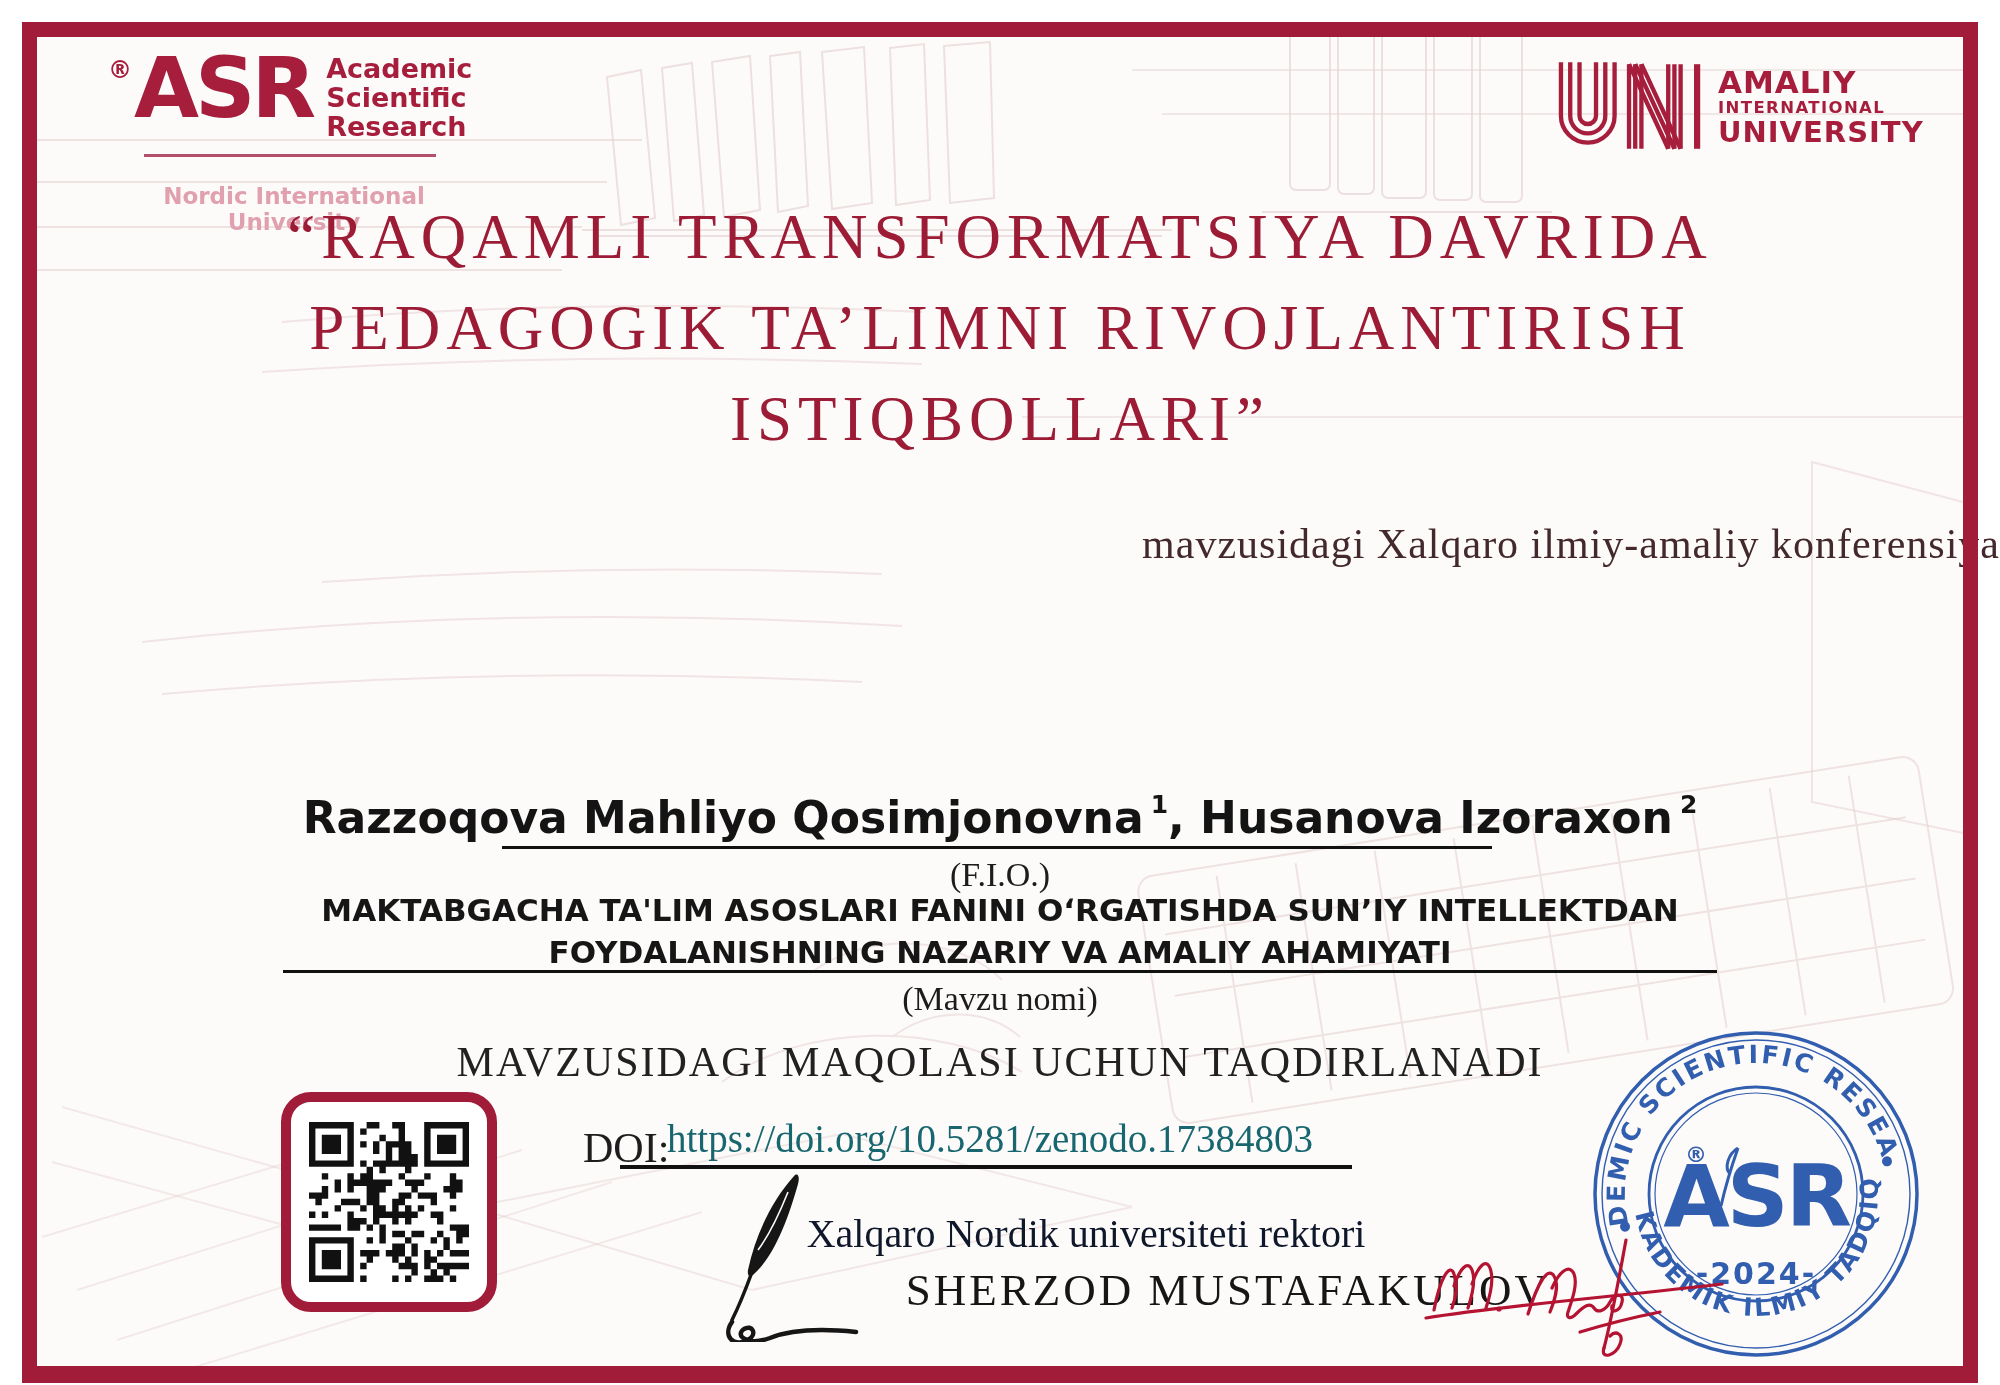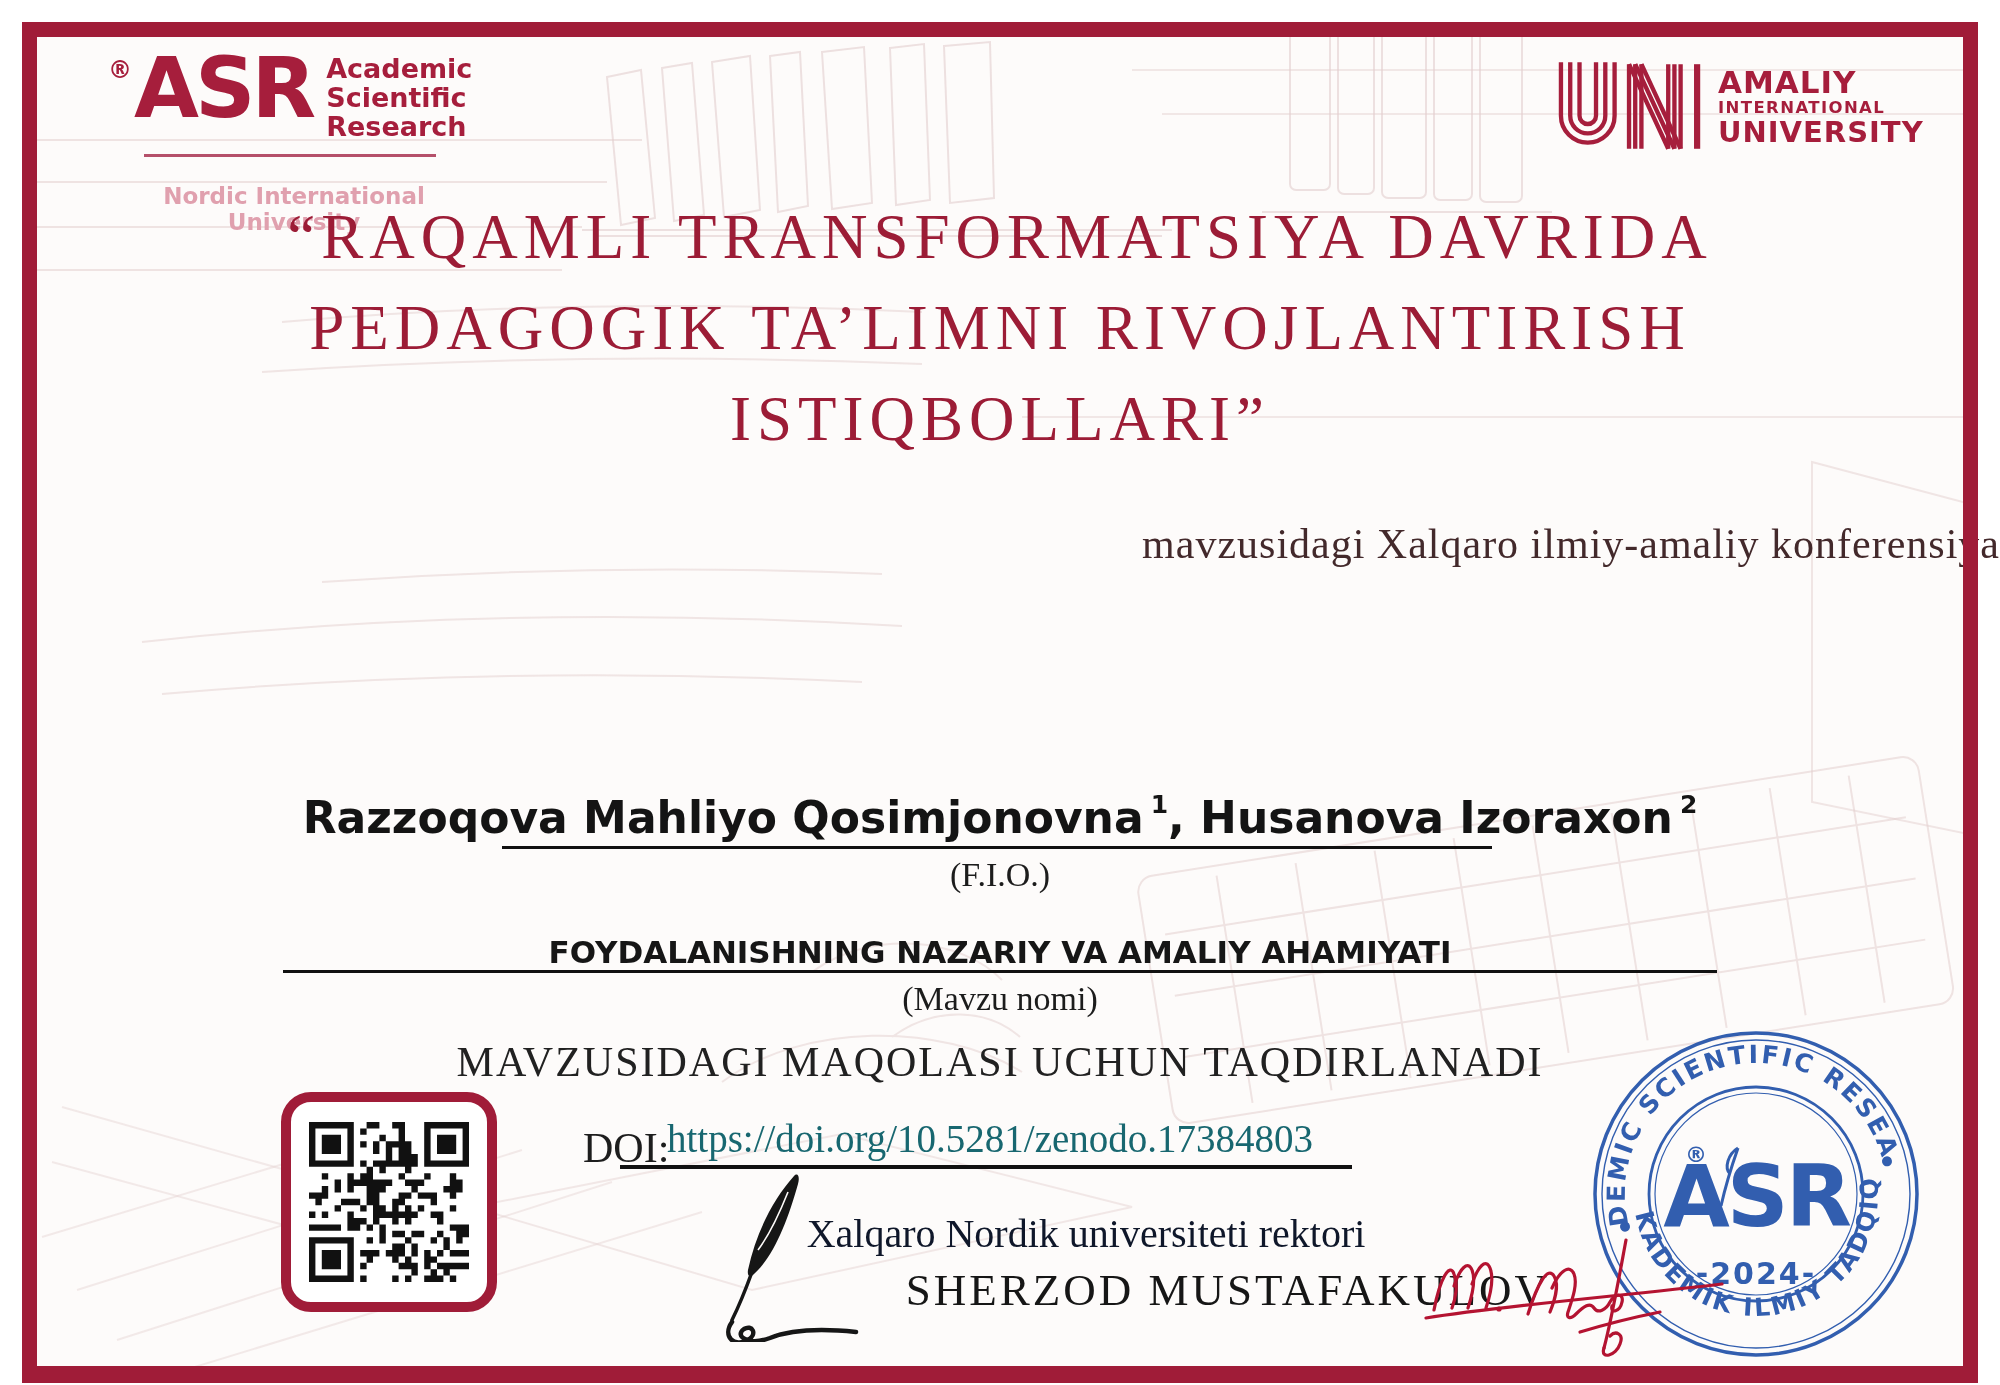--- a/index.html
+++ b/index.html
@@ -145,20 +145,21 @@
     <div>PEDAGOGIK TA’LIMNI RIVOJLANTIRISH</div>
     <div>ISTIQBOLLARI”</div>
   </div>
   <div class="conf-sub">mavzusidagi Xalqaro ilmiy-amaliy konferensiya</div>
 
 
   <div class="names"><span>Razzoqova Mahliyo Qosimjonovna</span><sup>1</sup><span>, </span><span>Husanova Izoraxon</span><sup>2</sup></div>
   <div class="rule rule-names"></div>
   <div class="fio">(F.I.O.)</div>
 
+  <div class="topic1">MAKTABGACHA TA'LIM ASOSLARI FANINI OʻRGATISHDA SUN’IY INTELLEKTDAN</div>
   <div class="topic2">FOYDALANISHNING NAZARIY VA AMALIY AHAMIYATI</div>
   <div class="rule rule-topic"></div>
   <div class="mavzu">(Mavzu nomi)</div>
 
   <div class="award">MAVZUSIDAGI MAQOLASI UCHUN TAQDIRLANADI</div>
 
   <div class="qr-frame">
     <svg id="qr-svg" width="160" height="160" viewBox="0 0 200 200">
       <path id="qr-path" fill="#111" fill-rule="evenodd" d="M0,0h56v56h-56zM8,8h40v40h-40zM16,16h24v24h-24zM144,0h56v56h-56zM152,8h40v40h-40zM160,16h24v24h-24zM0,144h56v56h-56zM8,152h40v40h-40zM16,160h24v24h-24zM72,0h8v8h-8zM80,0h8v8h-8zM104,0h8v8h-8zM112,0h8v8h-8zM64,8h8v8h-8zM112,8h8v8h-8zM88,16h8v8h-8zM112,16h8v8h-8zM64,24h8v8h-8zM80,24h8v8h-8zM96,24h8v8h-8zM104,24h8v8h-8zM112,24h8v8h-8zM120,24h8v8h-8zM80,32h8v8h-8zM96,32h8v8h-8zM112,32h8v8h-8zM120,32h8v8h-8zM96,40h8v8h-8zM112,40h8v8h-8zM120,40h8v8h-8zM128,40h8v8h-8zM64,48h8v8h-8zM80,48h8v8h-8zM88,48h8v8h-8zM96,48h8v8h-8zM104,48h8v8h-8zM112,48h8v8h-8zM120,48h8v8h-8zM128,48h8v8h-8zM72,56h8v8h-8zM88,56h8v8h-8zM120,56h8v8h-8zM16,64h8v8h-8zM48,64h8v8h-8zM64,64h8v8h-8zM72,64h8v8h-8zM112,64h8v8h-8zM144,64h8v8h-8zM176,64h8v8h-8zM32,72h8v8h-8zM48,72h8v8h-8zM56,72h8v8h-8zM64,72h8v8h-8zM72,72h8v8h-8zM80,72h8v8h-8zM88,72h8v8h-8zM96,72h8v8h-8zM120,72h8v8h-8zM128,72h8v8h-8zM136,72h8v8h-8zM176,72h8v8h-8zM184,72h8v8h-8zM16,80h8v8h-8zM32,80h8v8h-8zM48,80h8v8h-8zM72,80h8v8h-8zM80,80h8v8h-8zM88,80h8v8h-8zM128,80h8v8h-8zM168,80h8v8h-8zM176,80h8v8h-8zM184,80h8v8h-8zM0,88h8v8h-8zM8,88h8v8h-8zM16,88h8v8h-8zM72,88h8v8h-8zM80,88h8v8h-8zM112,88h8v8h-8zM120,88h8v8h-8zM136,88h8v8h-8zM144,88h8v8h-8zM152,88h8v8h-8zM176,88h8v8h-8zM8,96h8v8h-8zM40,96h8v8h-8zM48,96h8v8h-8zM56,96h8v8h-8zM72,96h8v8h-8zM80,96h8v8h-8zM104,96h8v8h-8zM112,96h8v8h-8zM152,96h8v8h-8zM32,104h8v8h-8zM64,104h8v8h-8zM80,104h8v8h-8zM88,104h8v8h-8zM104,104h8v8h-8zM120,104h8v8h-8zM136,104h8v8h-8zM176,104h8v8h-8zM0,112h8v8h-8zM16,112h8v8h-8zM48,112h8v8h-8zM80,112h8v8h-8zM88,112h8v8h-8zM96,112h8v8h-8zM104,112h8v8h-8zM112,112h8v8h-8zM120,112h8v8h-8zM128,112h8v8h-8zM152,112h8v8h-8zM160,112h8v8h-8zM48,120h8v8h-8zM56,120h8v8h-8zM64,120h8v8h-8zM80,120h8v8h-8zM104,120h8v8h-8zM120,120h8v8h-8zM160,120h8v8h-8zM0,128h8v8h-8zM8,128h8v8h-8zM16,128h8v8h-8zM24,128h8v8h-8zM32,128h8v8h-8zM48,128h8v8h-8zM56,128h8v8h-8zM72,128h8v8h-8zM88,128h8v8h-8zM176,128h8v8h-8zM184,128h8v8h-8zM192,128h8v8h-8zM88,136h8v8h-8zM104,136h8v8h-8zM112,136h8v8h-8zM128,136h8v8h-8zM136,136h8v8h-8zM160,136h8v8h-8zM184,136h8v8h-8zM192,136h8v8h-8zM72,144h8v8h-8zM88,144h8v8h-8zM120,144h8v8h-8zM152,144h8v8h-8zM168,144h8v8h-8zM184,144h8v8h-8zM104,152h8v8h-8zM112,152h8v8h-8zM128,152h8v8h-8zM168,152h8v8h-8zM64,160h8v8h-8zM72,160h8v8h-8zM80,160h8v8h-8zM96,160h8v8h-8zM104,160h8v8h-8zM112,160h8v8h-8zM128,160h8v8h-8zM144,160h8v8h-8zM160,160h8v8h-8zM176,160h8v8h-8zM184,160h8v8h-8zM192,160h8v8h-8zM72,168h8v8h-8zM104,168h8v8h-8zM120,168h8v8h-8zM144,168h8v8h-8zM152,168h8v8h-8zM64,176h8v8h-8zM112,176h8v8h-8zM120,176h8v8h-8zM128,176h8v8h-8zM144,176h8v8h-8zM160,176h8v8h-8zM168,176h8v8h-8zM176,176h8v8h-8zM184,176h8v8h-8zM192,176h8v8h-8zM128,184h8v8h-8zM152,184h8v8h-8zM168,184h8v8h-8zM64,192h8v8h-8zM104,192h8v8h-8zM120,192h8v8h-8zM144,192h8v8h-8zM152,192h8v8h-8zM160,192h8v8h-8zM176,192h8v8h-8z"></path>
     </svg>

